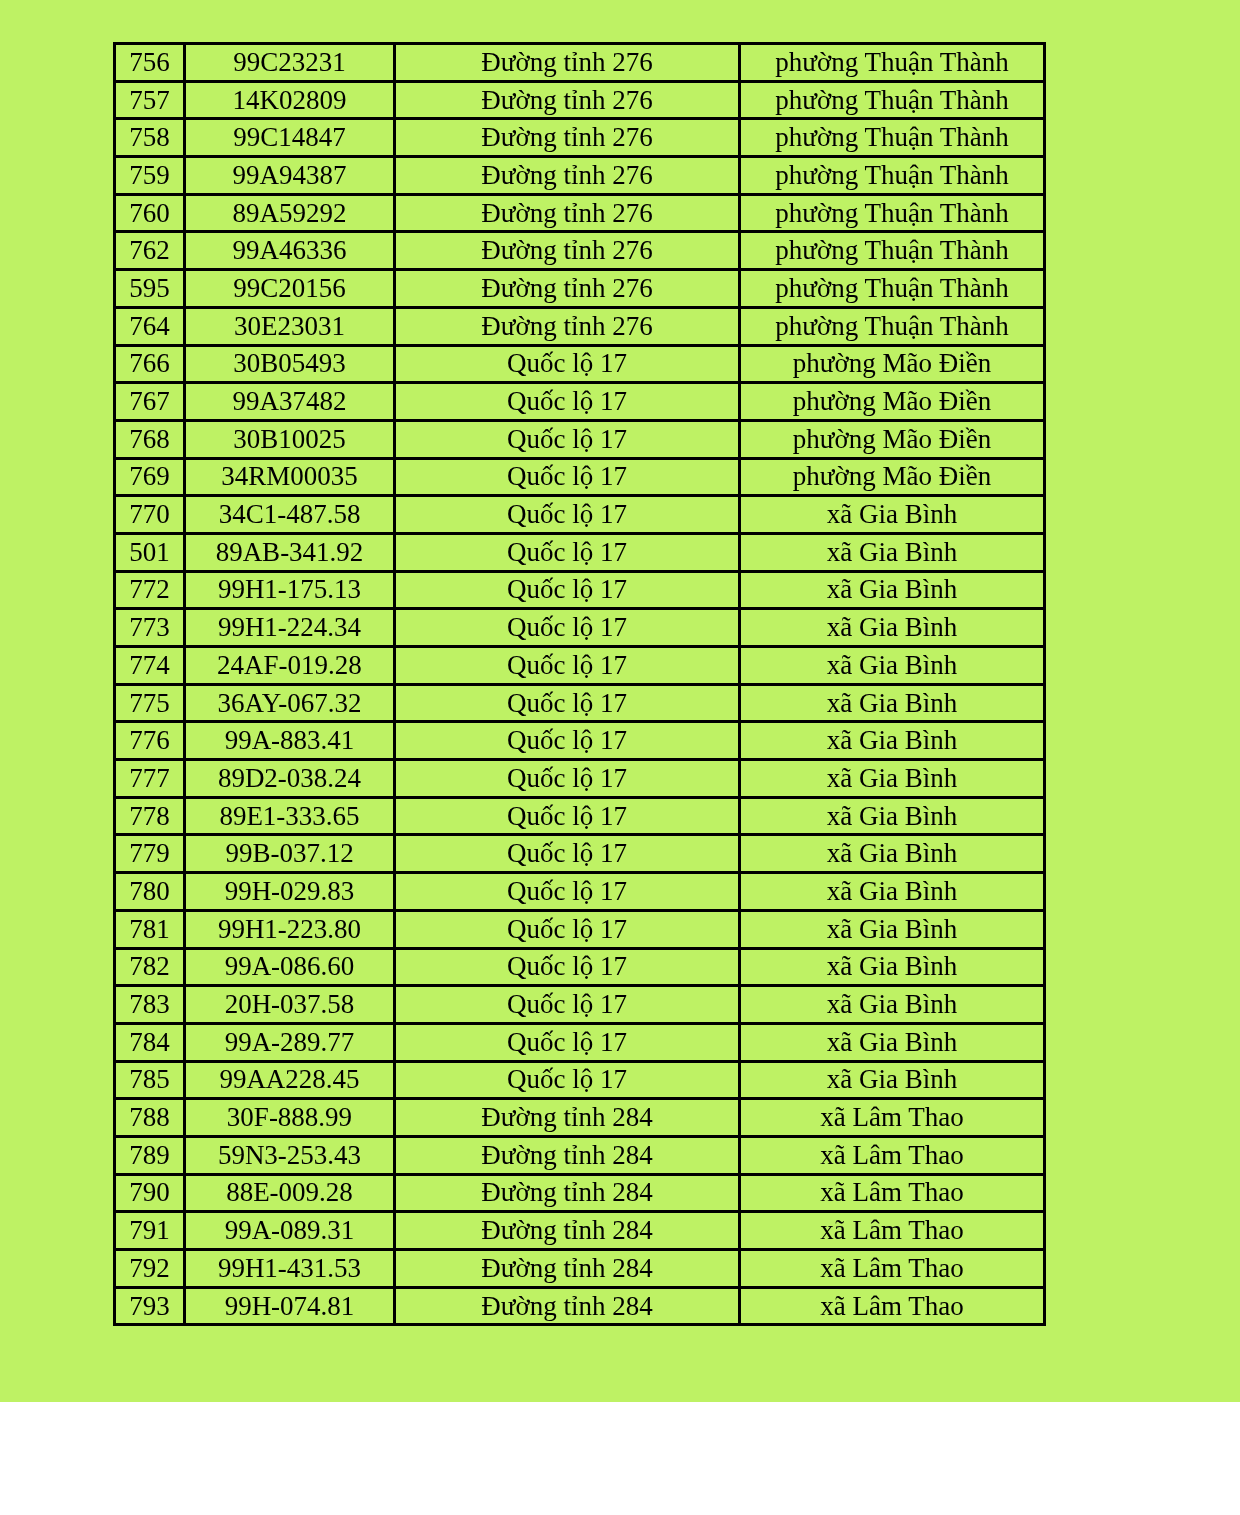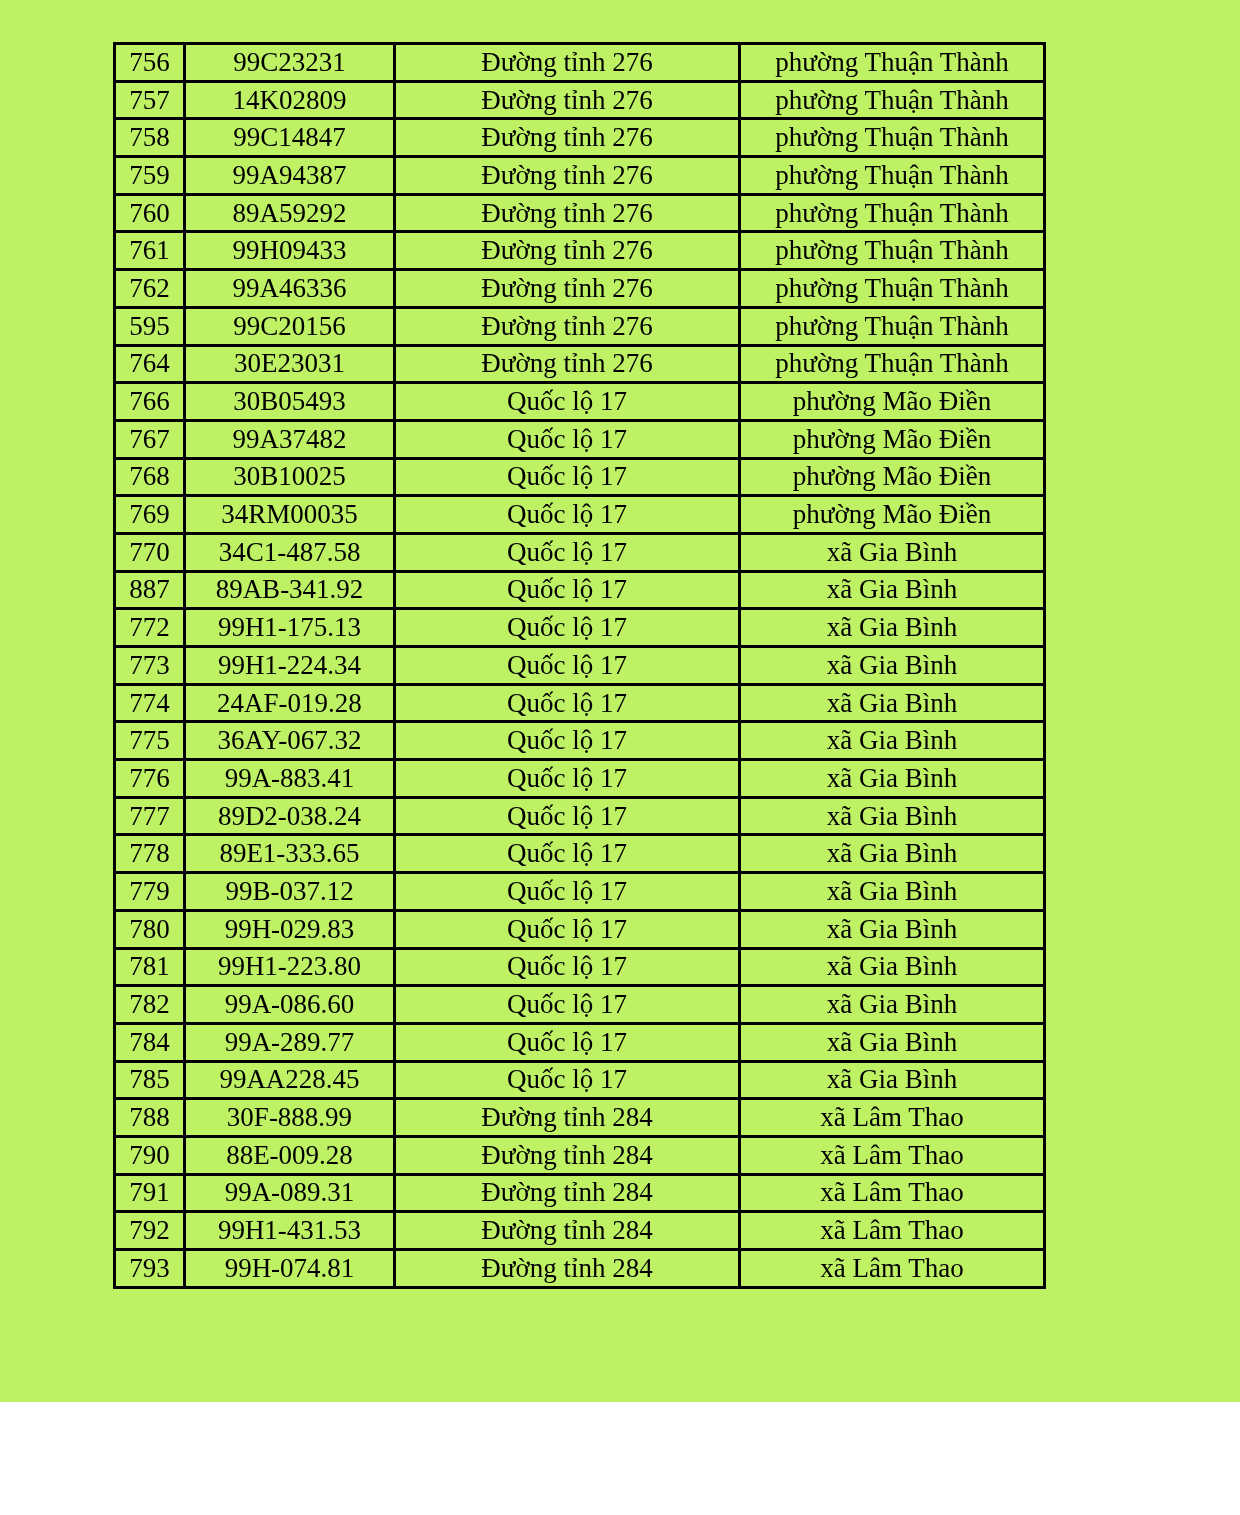--- a/index.html
+++ b/index.html
@@ -76,26 +76,20 @@
       <td>Đường tỉnh 276</td>
       <td>phường Thuận Thành</td>
     </tr>
         <tr>
       <td>760</td>
       <td>89A59292</td>
       <td>Đường tỉnh 276</td>
       <td>phường Thuận Thành</td>
     </tr>
         <tr>
-      <td>761</td>
-      <td>99H09433</td>
-      <td>Đường tỉnh 276</td>
-      <td>phường Thuận Thành</td>
-    </tr>
-        <tr>
       <td>762</td>
       <td>99A46336</td>
       <td>Đường tỉnh 276</td>
       <td>phường Thuận Thành</td>
     </tr>
         <tr>
       <td>595</td>
       <td>99C20156</td>
       <td>Đường tỉnh 276</td>
       <td>phường Thuận Thành</td>
@@ -130,21 +124,21 @@
       <td>Quốc lộ 17</td>
       <td>phường Mão Điền</td>
     </tr>
         <tr>
       <td>770</td>
       <td>34C1-487.58</td>
       <td>Quốc lộ 17</td>
       <td>xã Gia Bình</td>
     </tr>
         <tr>
-      <td>887</td>
+      <td>501</td>
       <td>89AB-341.92</td>
       <td>Quốc lộ 17</td>
       <td>xã Gia Bình</td>
     </tr>
         <tr>
       <td>772</td>
       <td>99H1-175.13</td>
       <td>Quốc lộ 17</td>
       <td>xã Gia Bình</td>
     </tr>
@@ -202,34 +196,46 @@
       <td>Quốc lộ 17</td>
       <td>xã Gia Bình</td>
     </tr>
         <tr>
       <td>782</td>
       <td>99A-086.60</td>
       <td>Quốc lộ 17</td>
       <td>xã Gia Bình</td>
     </tr>
         <tr>
+      <td>783</td>
+      <td>20H-037.58</td>
+      <td>Quốc lộ 17</td>
+      <td>xã Gia Bình</td>
+    </tr>
+        <tr>
       <td>784</td>
       <td>99A-289.77</td>
       <td>Quốc lộ 17</td>
       <td>xã Gia Bình</td>
     </tr>
         <tr>
       <td>785</td>
       <td>99AA228.45</td>
       <td>Quốc lộ 17</td>
       <td>xã Gia Bình</td>
     </tr>
         <tr>
       <td>788</td>
       <td>30F-888.99</td>
+      <td>Đường tỉnh 284</td>
+      <td>xã Lâm Thao</td>
+    </tr>
+        <tr>
+      <td>789</td>
+      <td>59N3-253.43</td>
       <td>Đường tỉnh 284</td>
       <td>xã Lâm Thao</td>
     </tr>
         <tr>
       <td>790</td>
       <td>88E-009.28</td>
       <td>Đường tỉnh 284</td>
       <td>xã Lâm Thao</td>
     </tr>
         <tr>

